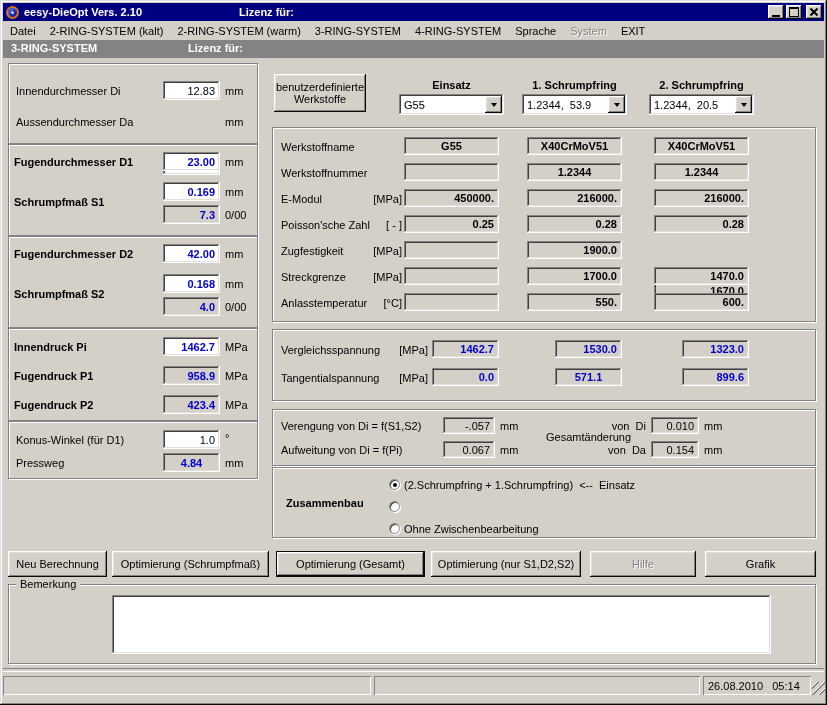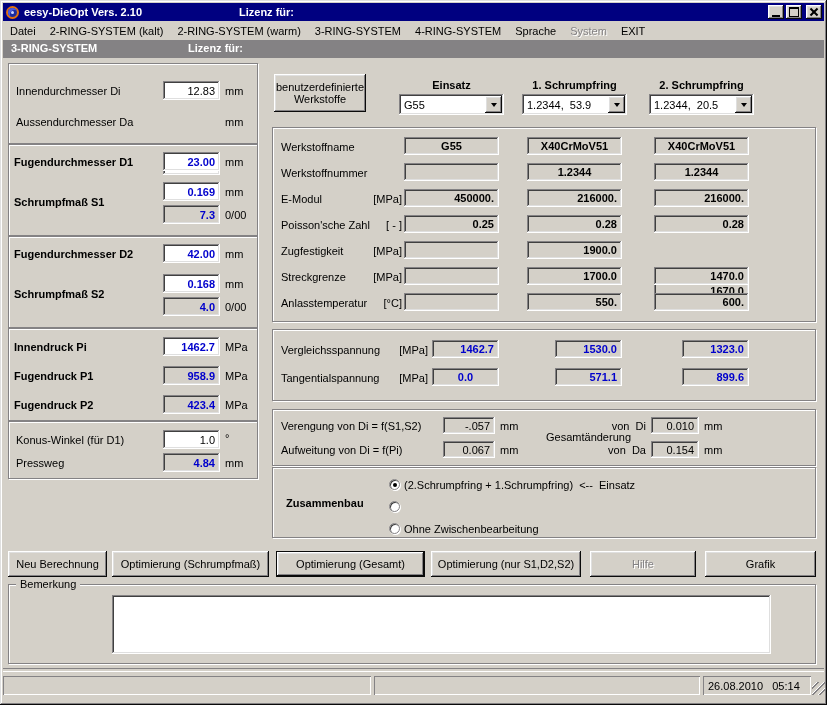--- a/index.html
+++ b/index.html
@@ -167,21 +167,21 @@
     </div>
   <span class="lbl" style="left:225px;top:399px;">MPa</span>
 
   <div class="groupbox" style="left:8px;top:421px;width:250px;height:58px;"></div>
   <span class="lbl" style="left:16px;top:434px;">Konus-Winkel  (für D1)</span>
   <div class="field plain" style="left:163px;top:430px;width:57px;">
       <span>1.0</span>
     </div>
   <span class="lbl" style="left:225px;top:432px;">°</span>
   <span class="lbl" style="left:16px;top:457px;">Pressweg</span>
-  <div class="field gray blue" style="left:163px;top:453px;width:57px;">
+  <div class="field gray blue" style="left:163px;top:453px;width:57px;justify-content:center;">
       <span>4.84</span>
     </div>
   <span class="lbl" style="left:225px;top:457px;">mm</span>
 
 
   <div class="btn" style="left:274px;top:74px;width:92px;height:38px;padding:0 4px;">benutzerdefinierte Werkstoffe</div>
   <span class="lbl b" style="left:399px;top:79px;width:105px;text-align:center;">Einsatz</span>
   <span class="lbl b" style="left:522px;top:79px;width:105px;text-align:center;">1. Schrumpfring</span>
   <span class="lbl b" style="left:649px;top:79px;width:105px;text-align:center;">2. Schrumpfring</span>
 
@@ -295,24 +295,24 @@
       <span>1462.7</span>
     </div>
   <div class="field gray blue" style="left:555px;top:340px;width:67px;height:18px;">
       <span>1530.0</span>
     </div>
   <div class="field gray blue" style="left:682px;top:340px;width:67px;height:18px;">
       <span>1323.0</span>
     </div>
   <span class="lbl" style="left:281px;top:372px;">Tangentialspannung</span>
   <span class="lbl" style="left:390px;top:372px;width:38px;text-align:right;">[MPa]</span>
-  <div class="field gray blue" style="left:432px;top:368px;width:67px;height:18px;justify-content:center;">
+  <div class="field gray blue" style="left:432px;top:368px;width:67px;height:18px;">
       <span>0.0</span>
     </div>
-  <div class="field gray blue" style="left:555px;top:368px;width:67px;height:18px;">
+  <div class="field gray blue" style="left:555px;top:368px;width:67px;height:18px;justify-content:center;">
       <span>571.1</span>
     </div>
   <div class="field gray blue" style="left:682px;top:368px;width:67px;height:18px;">
       <span>899.6</span>
     </div>
 
   <div class="groupbox" style="left:272px;top:409px;width:544px;height:57px;"></div>
   <span class="lbl" style="left:281px;top:420px;">Verengung von Di = f(S1,S2)</span>
   <div class="field gray plain" style="left:443px;top:417px;width:52px;height:17px;">
       <span>-.057</span>

